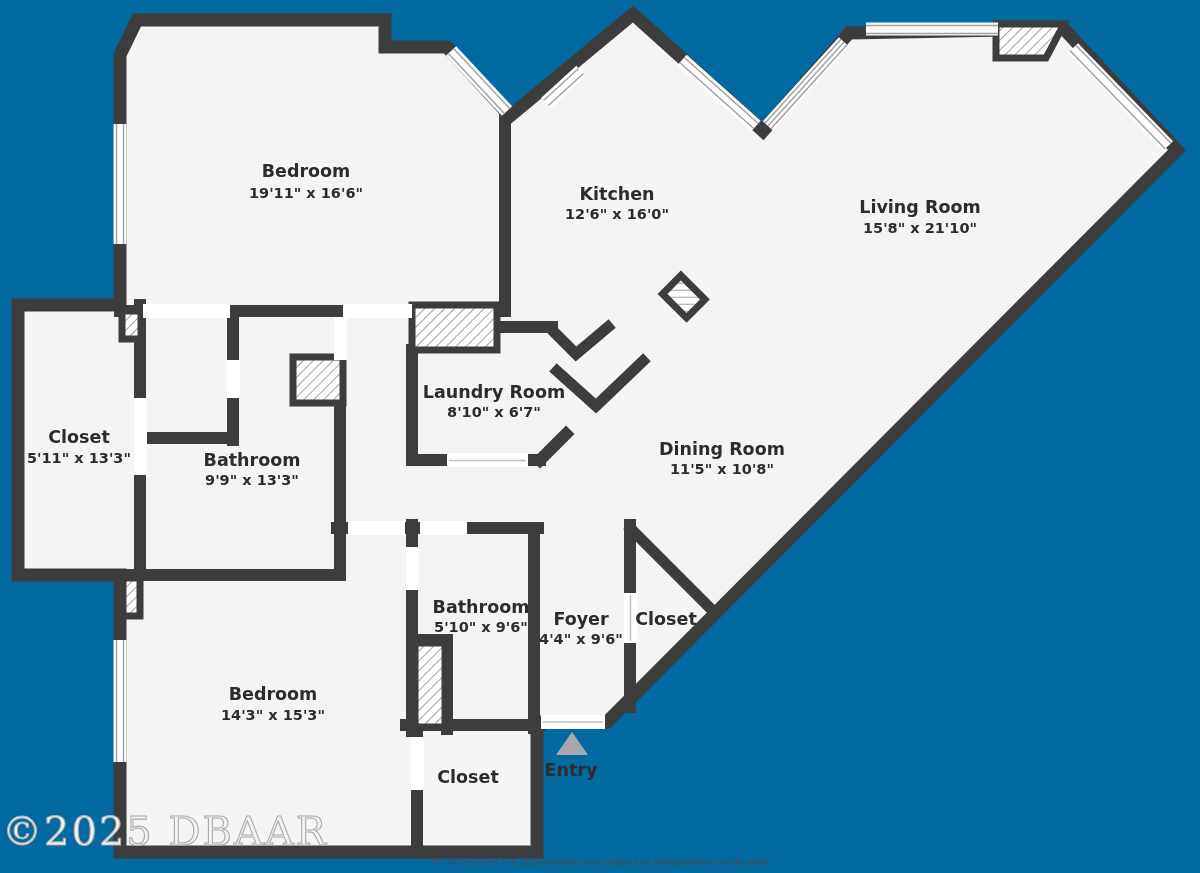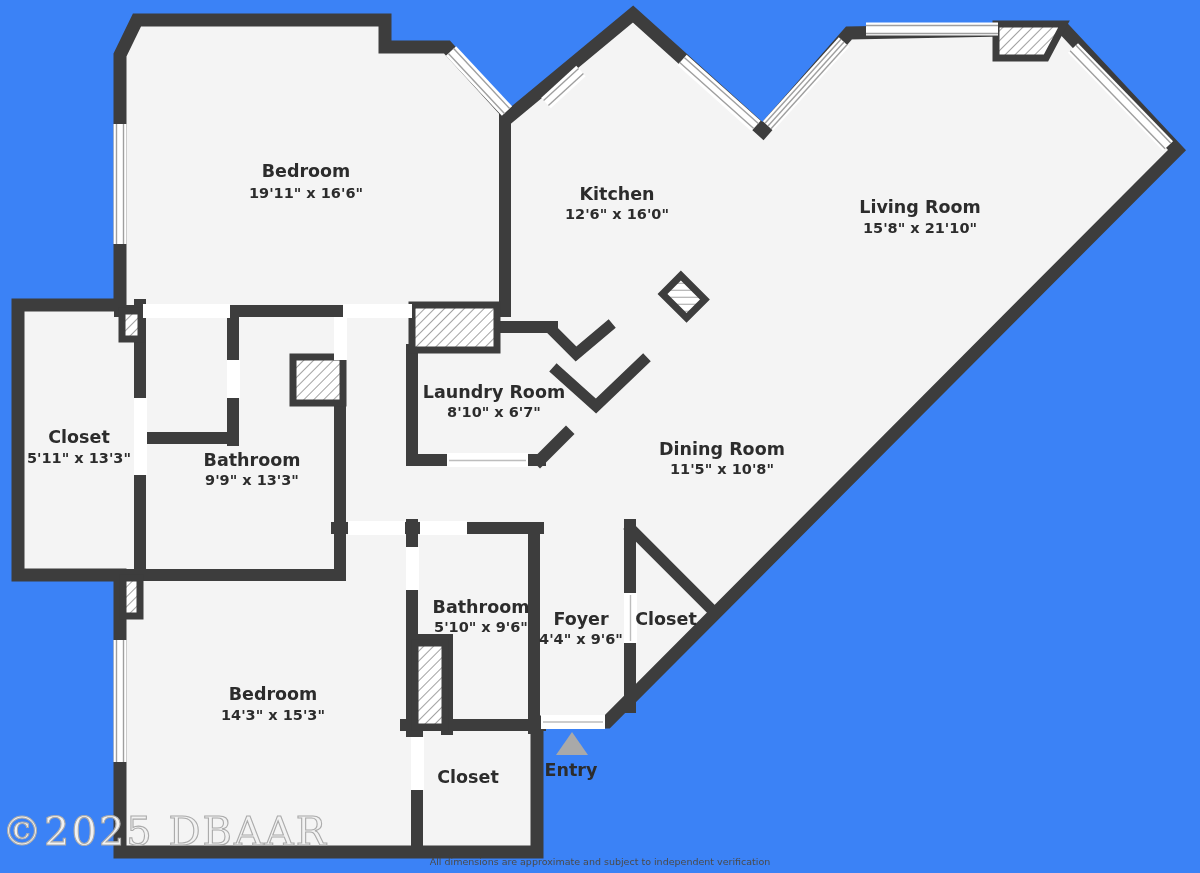--- a/index.html
+++ b/index.html
@@ -1,16 +1,16 @@
 <!DOCTYPE html>
 <html style="--wall: #3d3d3d; --floor: #f4f4f4; --entry: #a9a9a9; --winline: #9f9f9f;"><head>
 <meta charset="utf-8">
 <style>
   html,body{margin:0;padding:0;background:#ffffff;}
-  .stage{position:relative;width:1200px;height:873px;background:#3b82f6;overflow:hidden;}
+  .stage{position:relative;width:1200px;height:873px;background:#0369a1;overflow:hidden;}
   .plan{font-family:"DejaVu Sans","Liberation Sans",sans-serif;}
   .outline{fill:var(--floor,#f4f4f4);stroke:var(--wall,#3d3d3d);stroke-width:13;stroke-linejoin:miter;}
   .wall{stroke:var(--wall,#3d3d3d);stroke-width:12;fill:none;stroke-linecap:square;}
   .wallthin{stroke:var(--wall,#3d3d3d);stroke-width:11;fill:none;stroke-linecap:square;}
   .win{fill:#ffffff;}
   .winband{stroke:#ffffff;stroke-width:14;fill:none;stroke-linecap:butt;}
   .winline{stroke:var(--winline,#9f9f9f);stroke-width:1.4;fill:none;}
   .door{fill:#ffffff;}
   .doorline{stroke:#bdbdbd;stroke-width:1.4;fill:none;}
   .hatch{fill:url(#hatchp);stroke:var(--wall,#3d3d3d);stroke-width:7;}

